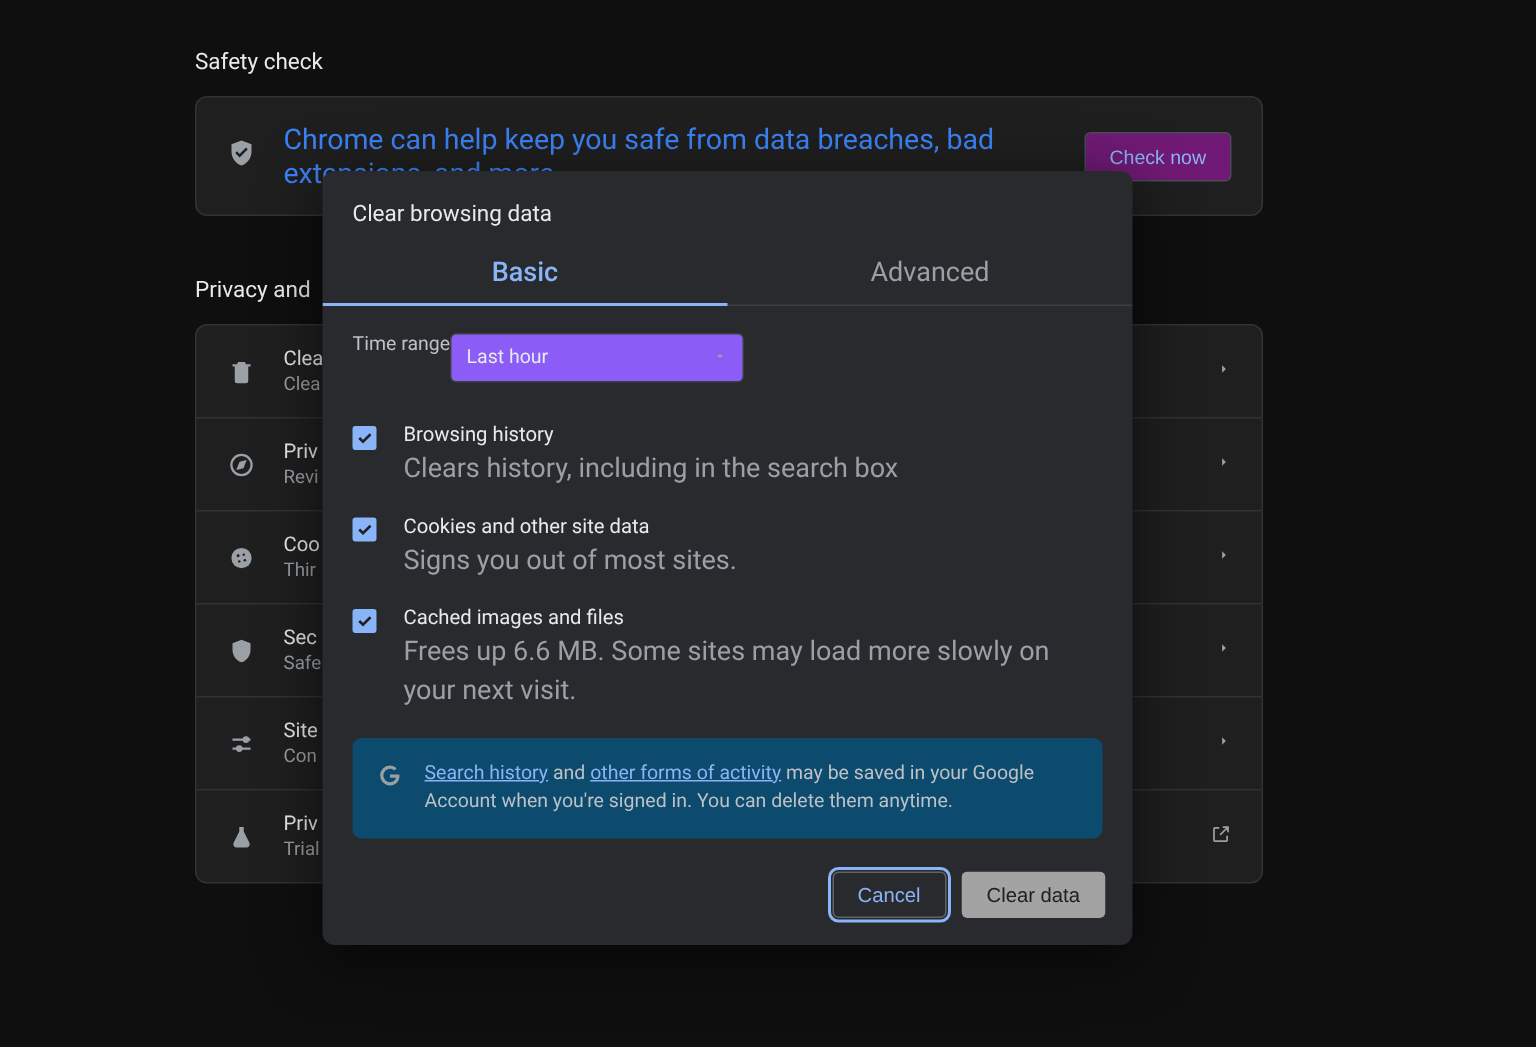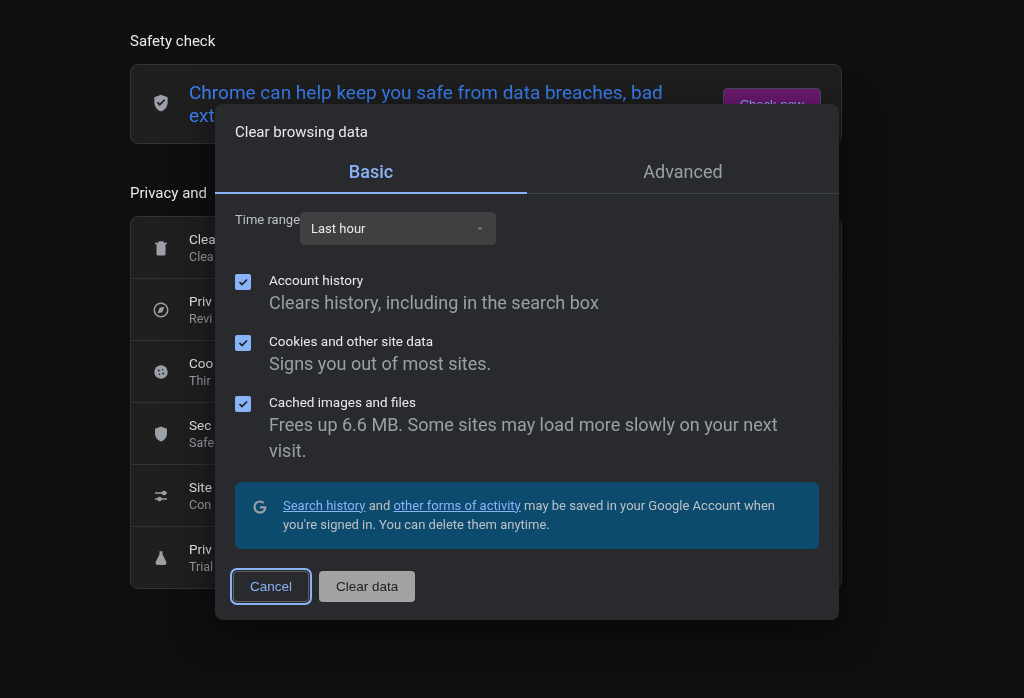--- a/index.html
+++ b/index.html
@@ -75,22 +75,22 @@
   .row-sub { color: #9aa0a6; font-size: 12.5px; margin-top: 2px; }
   .chevron {
     color: #9aa0a6;
     flex: 0 0 auto;
   }
 
   
   .modal {
     position: absolute;
     left: 215px;
-    top: 104px;
-    width: 624px;
+    top: 114px;
+    width: 540px;
     background: #292a2d;
     border-radius: 8px;
     box-shadow: 0 8px 40px rgba(0,0,0,0.6);
     overflow: hidden;
   }
   .modal-title {
     padding: 19px 20px 10px 20px;
     font-size: 15px;
     color: #e8eaed;
     font-weight: 400;
@@ -125,21 +125,21 @@
   .timerange-row {
     display: flex;
     align-items: flex-start;
     margin-bottom: 18px;
   }
   .timerange-label {
     color: #bdc1c6;
     font-size: 13px;
   }
   .select {
-    background: #404040;
+    background: #8b5cf6;
     border: 1px solid #3c4043;
     border-radius: 4px;
     padding: 8px 36px 8px 10px;
     color: #e8eaed;
     font-size: 13px;
     position: relative;
     cursor: pointer;
     min-width: 196px;
     display: flex;
     align-items: center;
@@ -192,23 +192,24 @@
     font-size: 13px;
     line-height: 1.5;
   }
   .info-text a {
     color: #8ab4f8;
     text-decoration: underline;
     cursor: pointer;
   }
   .modal-footer {
     display: flex;
-    justify-content: flex-start;
+    justify-content: flex-end;
     padding: 14px 18px 18px 18px;
     gap: 10px;
+    margin-left: 36px;
   }
   .btn {
     border-radius: 4px;
     padding: 7px 16px;
     font-size: 13.5px;
     cursor: pointer;
     border: 1px solid transparent;
   }
   .btn.cancel {
     background: transparent;
@@ -352,21 +353,21 @@
       </div>
     </div>
 
     <div class="check-item">
       <div class="checkbox">
           <svg width="12" height="12" viewBox="0 0 24 24" fill="none" stroke="currentColor" stroke-width="3.5">
             <path d="M5 12l5 5L20 7"></path>
           </svg>
         </div>
       <div class="check-text">
-        <div class="check-title">Account history</div>
+        <div class="check-title">Browsing history</div>
         <div class="check-sub">Clears history, including in the search box</div>
       </div>
     </div>
 
     <div class="check-item">
       <div class="checkbox">
           <svg width="12" height="12" viewBox="0 0 24 24" fill="none" stroke="currentColor" stroke-width="3.5">
             <path d="M5 12l5 5L20 7"></path>
           </svg>
         </div>

